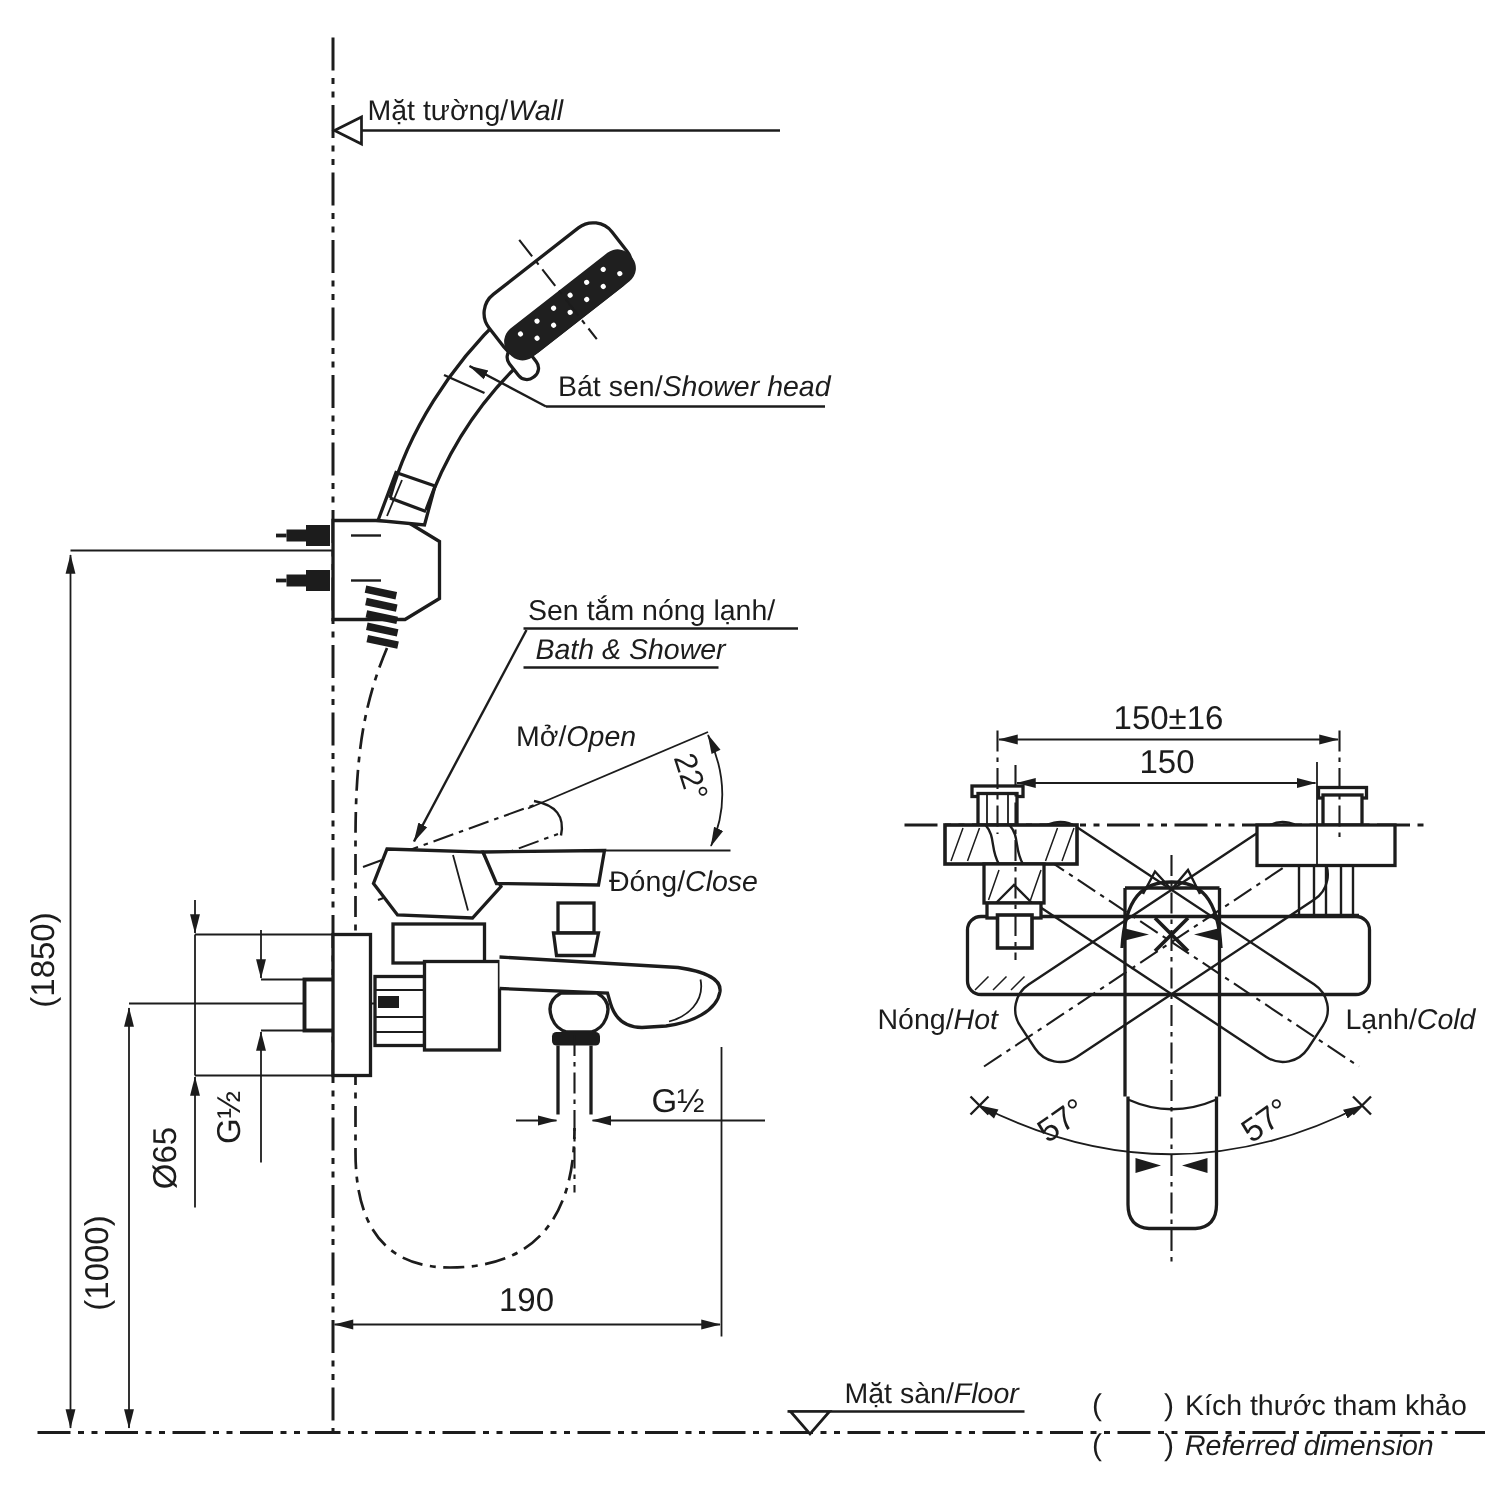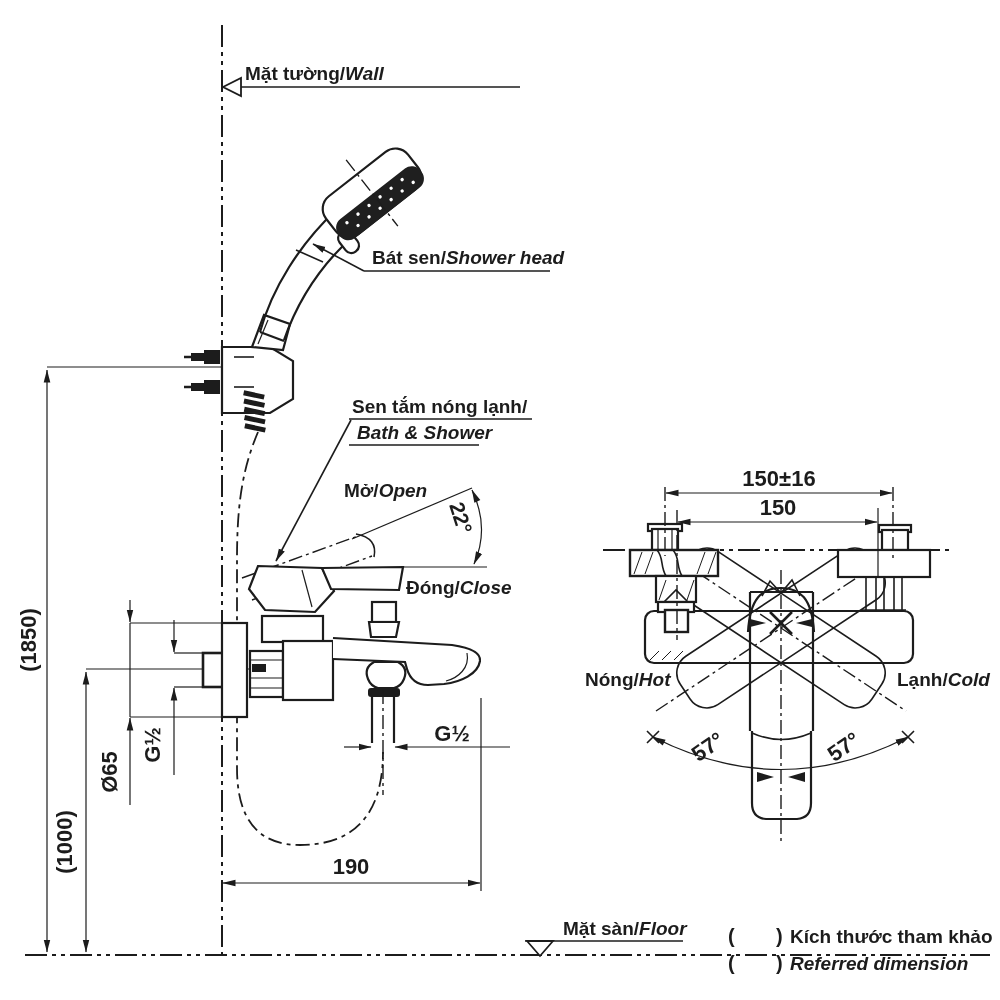--- a/index.html
+++ b/index.html
@@ -1,19 +1,18 @@
 <!DOCTYPE html>
 <html><head>
 <meta charset="utf-8">
 <style>
   html,body{margin:0;padding:0;background:#ffffff;}
   .canvas{
     position:relative;width:1000px;height:1000px;background:#ffffff;
     font-family:"Liberation Sans", sans-serif;
-    font-weight:bold;
   }
   svg{position:absolute;left:0;top:0;}
   svg text{fill:#1c1c1c;font-family:"Liberation Sans", sans-serif;}
   .ital{font-style:italic;}
   .lbl{font-size:19px;}
   .dim{font-size:22px;}
   .ink{stroke:#1c1c1c;}
   .thick{stroke-width:2.2;fill:#ffffff;}
   .thickn{stroke-width:2.2;fill:none;}
   .thin{stroke-width:1.2;fill:none;}

